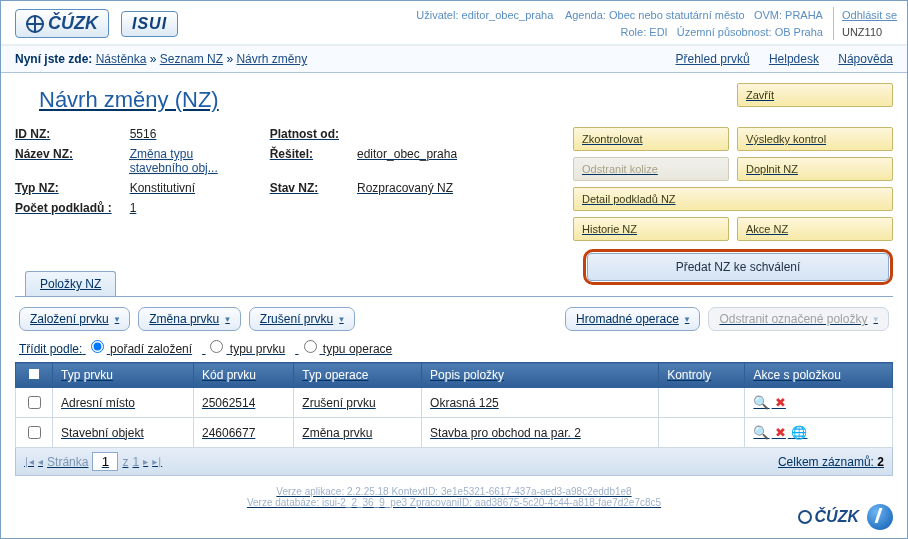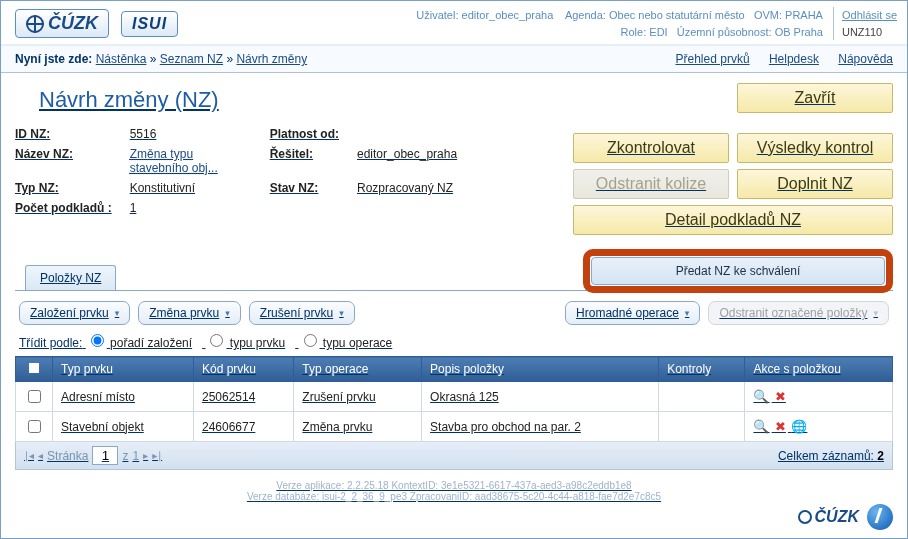--- a/index.html
+++ b/index.html
@@ -68,42 +68,42 @@
   .meta-left a.dotted { text-decoration: underline dotted; color:#1a4b86;}
 
   .actioncol { display:flex; flex-direction:column; gap:6px; width:320px; }
   .actionrow { display:flex; gap:8px; }
   .btn {
     flex:1;
     background: linear-gradient(#fdf6da,#f6e9a8);
     border:1px solid #c7b96b;
     color:#3a3a1a;
     padding:5px 8px;
-    text-align:center;
+    text-align:left;
     border-radius:2px;
     cursor:pointer;
     white-space:nowrap;
-    font-size:16px;
+    font-size:11px;
   }
   .btn.disabled {
     background: linear-gradient(#f0f0ec,#e9e7dc);
     color:#a6a28b;
     border-color:#d0ccb8;
     cursor:default;
   }
   .single .btn { width:156px; flex:0 0 auto;}
   .right-align { display:flex; justify-content:flex-end;}
 
   
   .action-popup {
     position:absolute;
     right:14px;
     top:176px;
     width:310px;
-    border:7px solid #c2410c;
+    border:3px solid #c2410c;
     border-radius:10px;
     padding:1px;
     background:transparent;
   }
   .action-popup .item {
     background: linear-gradient(#e8f0fa,#d5e4f4);
     border:1px solid #8aa9ca;
     padding:6px 10px;
     text-align:center;
     color:#234;
@@ -283,20 +283,24 @@
         <div class="actionrow">
           <button class="btn">Zkontrolovat</button>
           <button class="btn">Výsledky kontrol</button>
         </div>
         <div class="actionrow">
           <button class="btn disabled">Odstranit kolize</button>
           <button class="btn">Doplnit NZ</button>
         </div>
         <div class="actionrow">
           <button class="btn">Detail podkladů NZ</button>
+        </div>
+        <div class="actionrow">
+          <button class="btn">Historie NZ</button>
+          <button class="btn">Akce NZ</button>
         </div>
       </div>
     </div>
 
     <div class="action-popup">
       <div class="item">Předat NZ ke schválení</div>
     </div>
 
     <div class="tabbar">
       <div class="tab">Položky NZ</div>

